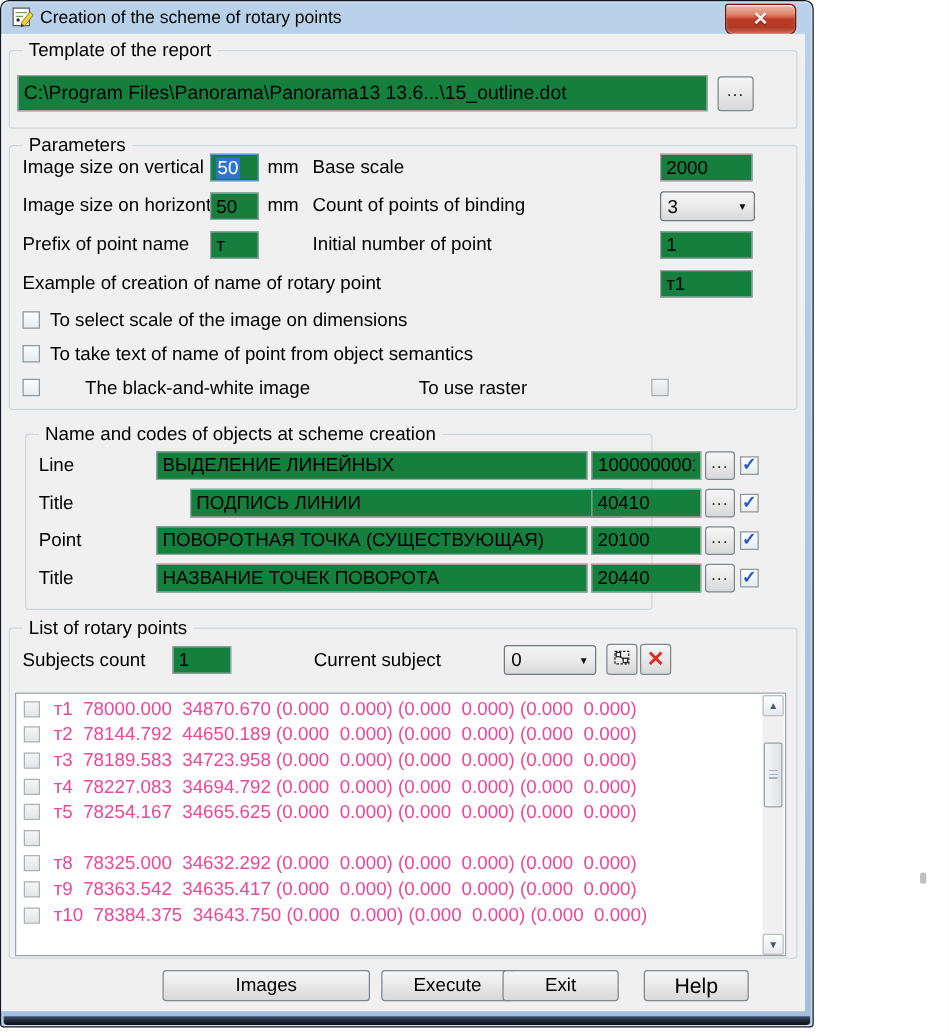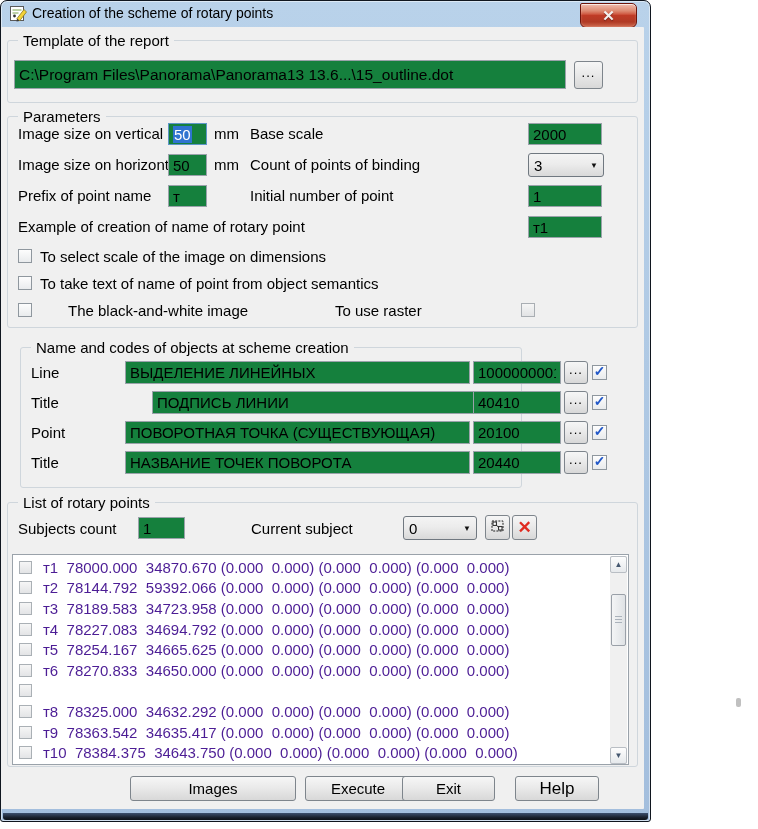--- a/index.html
+++ b/index.html
@@ -46,21 +46,21 @@
   .browse{ font-size:13px; letter-spacing:1px; padding-bottom:6px; }
 
   .cb{ position:absolute; width:14px; height:14px; background:linear-gradient(180deg,#fdfdfd,#e9ebed);
        border:1px solid #8f979e; display:flex; align-items:center; justify-content:center; cursor:pointer; }
   .cb .mark{ color:#2258c8; font-size:14px; font-weight:bold; line-height:1; margin-top:-3px; }
   .cb.gray{ background:linear-gradient(180deg,#f5f5f5,#e2e3e5); border-color:#a9aeb3; }
 
   .listbox{ position:absolute; left:4px; top:51px; width:617px; height:211px; background:#fff; border:1px solid #9aa2aa; overflow:hidden; }
   .lrow{ height:20.6px; display:flex; align-items:center; position:relative; }
   .lrow .cbx{ width:13px; height:13px; margin-left:6px; background:linear-gradient(180deg,#f6f6f6,#e3e4e6); border:1px solid #aab0b5; flex:none; }
-  .lrow .rtext{ margin-left:11px; font-size:15px; white-space:pre; color:#4c1d95; }
+  .lrow .rtext{ margin-left:11px; font-size:15px; white-space:pre; color:#ec4899; }
 
   .scrollbar{ position:absolute; top:1px; right:1px; width:17px; height:208px; background:#f0f0f0; }
   .sc-btn{ position:absolute; left:0; width:17px; height:17px; background:linear-gradient(180deg,#fdfdfd,#e6e9ec);
            border:1px solid #b9bec4; border-radius:2px; display:flex; align-items:center; justify-content:center; cursor:pointer; }
   .sc-btn span{ font-size:8px; color:#44576f; line-height:1; }
   .sc-up{ top:0; } .sc-down{ bottom:0; }
   .sc-thumb{ position:absolute; left:1px; top:38px; width:15px; height:52px;
              background:linear-gradient(90deg,#f4f5f6,#dfe2e5); border:1px solid #9aa0a8; border-radius:2px; cursor:pointer; }
   .sc-grip{ position:absolute; left:3px; right:3px; top:50%; height:8px; transform:translateY(-50%);
             background:repeating-linear-gradient(180deg,#aab2bb 0 1px,transparent 1px 3px); }
@@ -198,37 +198,33 @@
       </button>
 
       <div class="listbox">
         <div style="height:2px;"></div>
         <div class="lrow">
             <div class="cbx"></div>
             <span class="rtext">т1  78000.000  34870.670 (0.000  0.000) (0.000  0.000) (0.000  0.000)</span>
           </div>
         <div class="lrow">
             <div class="cbx"></div>
-            <span class="rtext">т2  78144.792  59392.066 (0.000  0.000) (0.000  0.000) (0.000  0.000)</span>
+            <span class="rtext">т2  78144.792  44650.189 (0.000  0.000) (0.000  0.000) (0.000  0.000)</span>
           </div>
         <div class="lrow">
             <div class="cbx"></div>
             <span class="rtext">т3  78189.583  34723.958 (0.000  0.000) (0.000  0.000) (0.000  0.000)</span>
           </div>
         <div class="lrow">
             <div class="cbx"></div>
             <span class="rtext">т4  78227.083  34694.792 (0.000  0.000) (0.000  0.000) (0.000  0.000)</span>
           </div>
         <div class="lrow">
             <div class="cbx"></div>
             <span class="rtext">т5  78254.167  34665.625 (0.000  0.000) (0.000  0.000) (0.000  0.000)</span>
-          </div>
-        <div class="lrow">
-            <div class="cbx"></div>
-            <span class="rtext">т6  78270.833  34650.000 (0.000  0.000) (0.000  0.000) (0.000  0.000)</span>
           </div>
         <div class="lrow">
             <div class="cbx"></div>
           </div>
         <div class="lrow">
             <div class="cbx"></div>
             <span class="rtext">т8  78325.000  34632.292 (0.000  0.000) (0.000  0.000) (0.000  0.000)</span>
           </div>
         <div class="lrow">
             <div class="cbx"></div>

